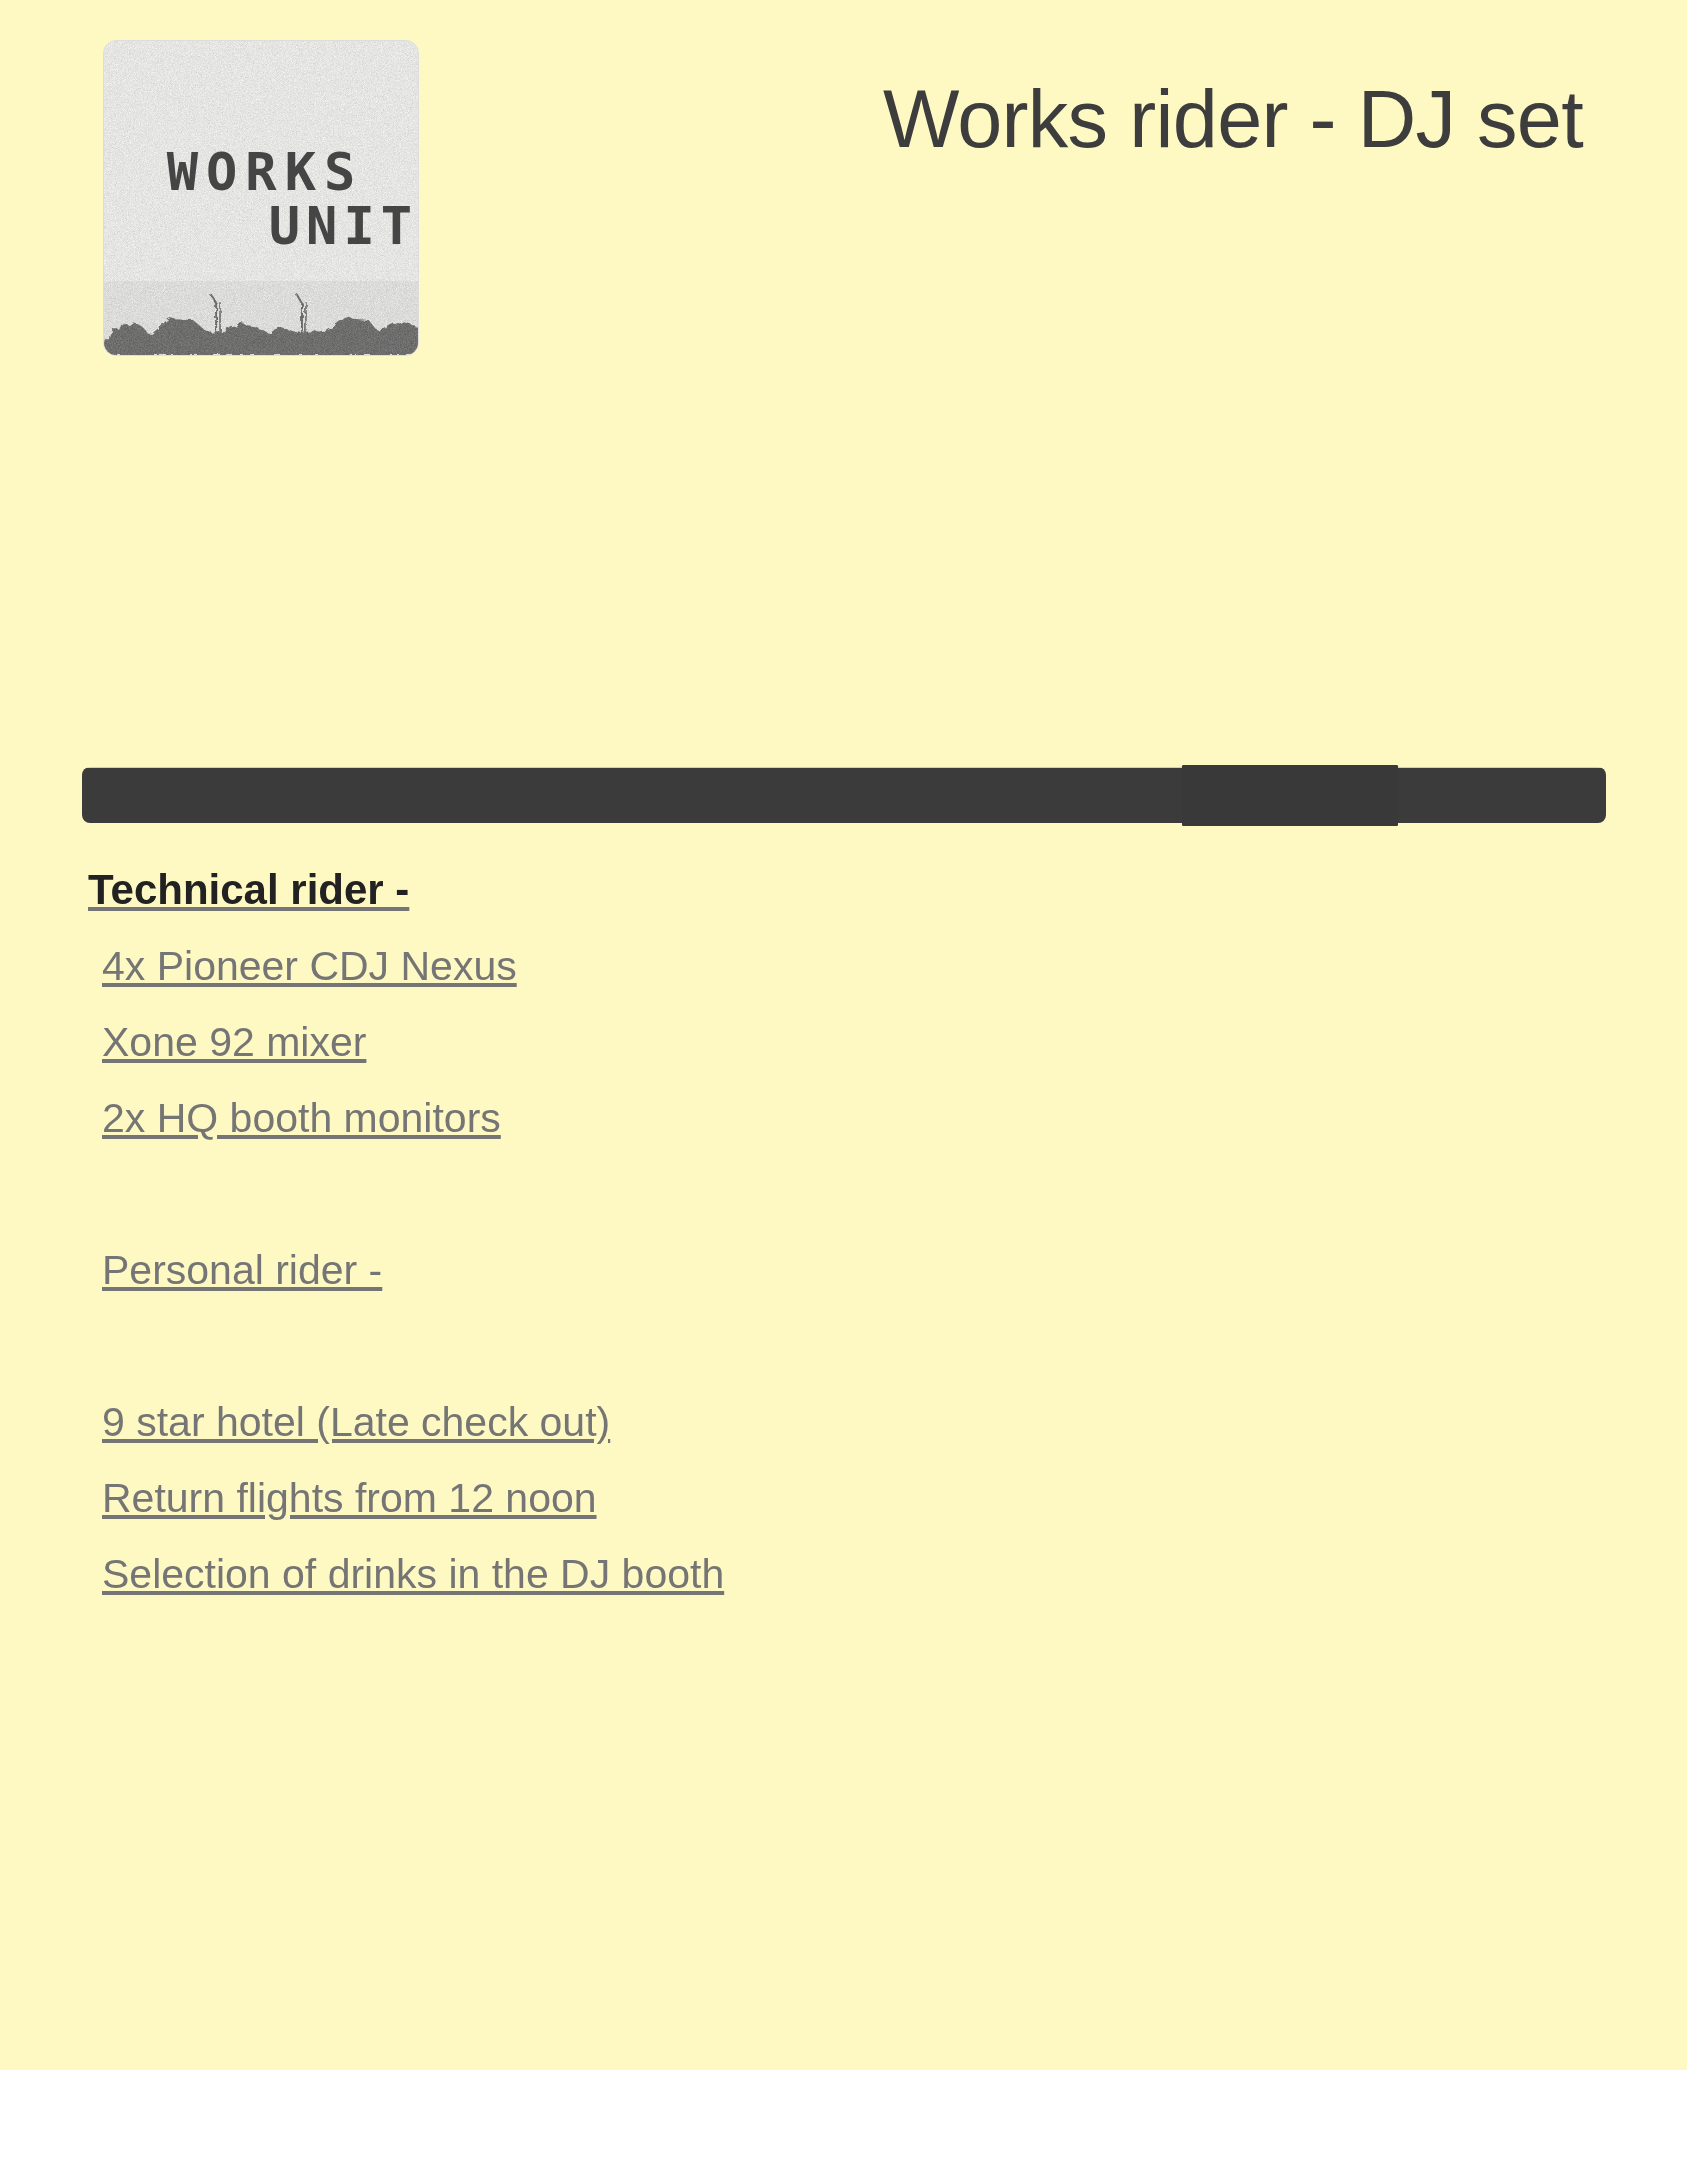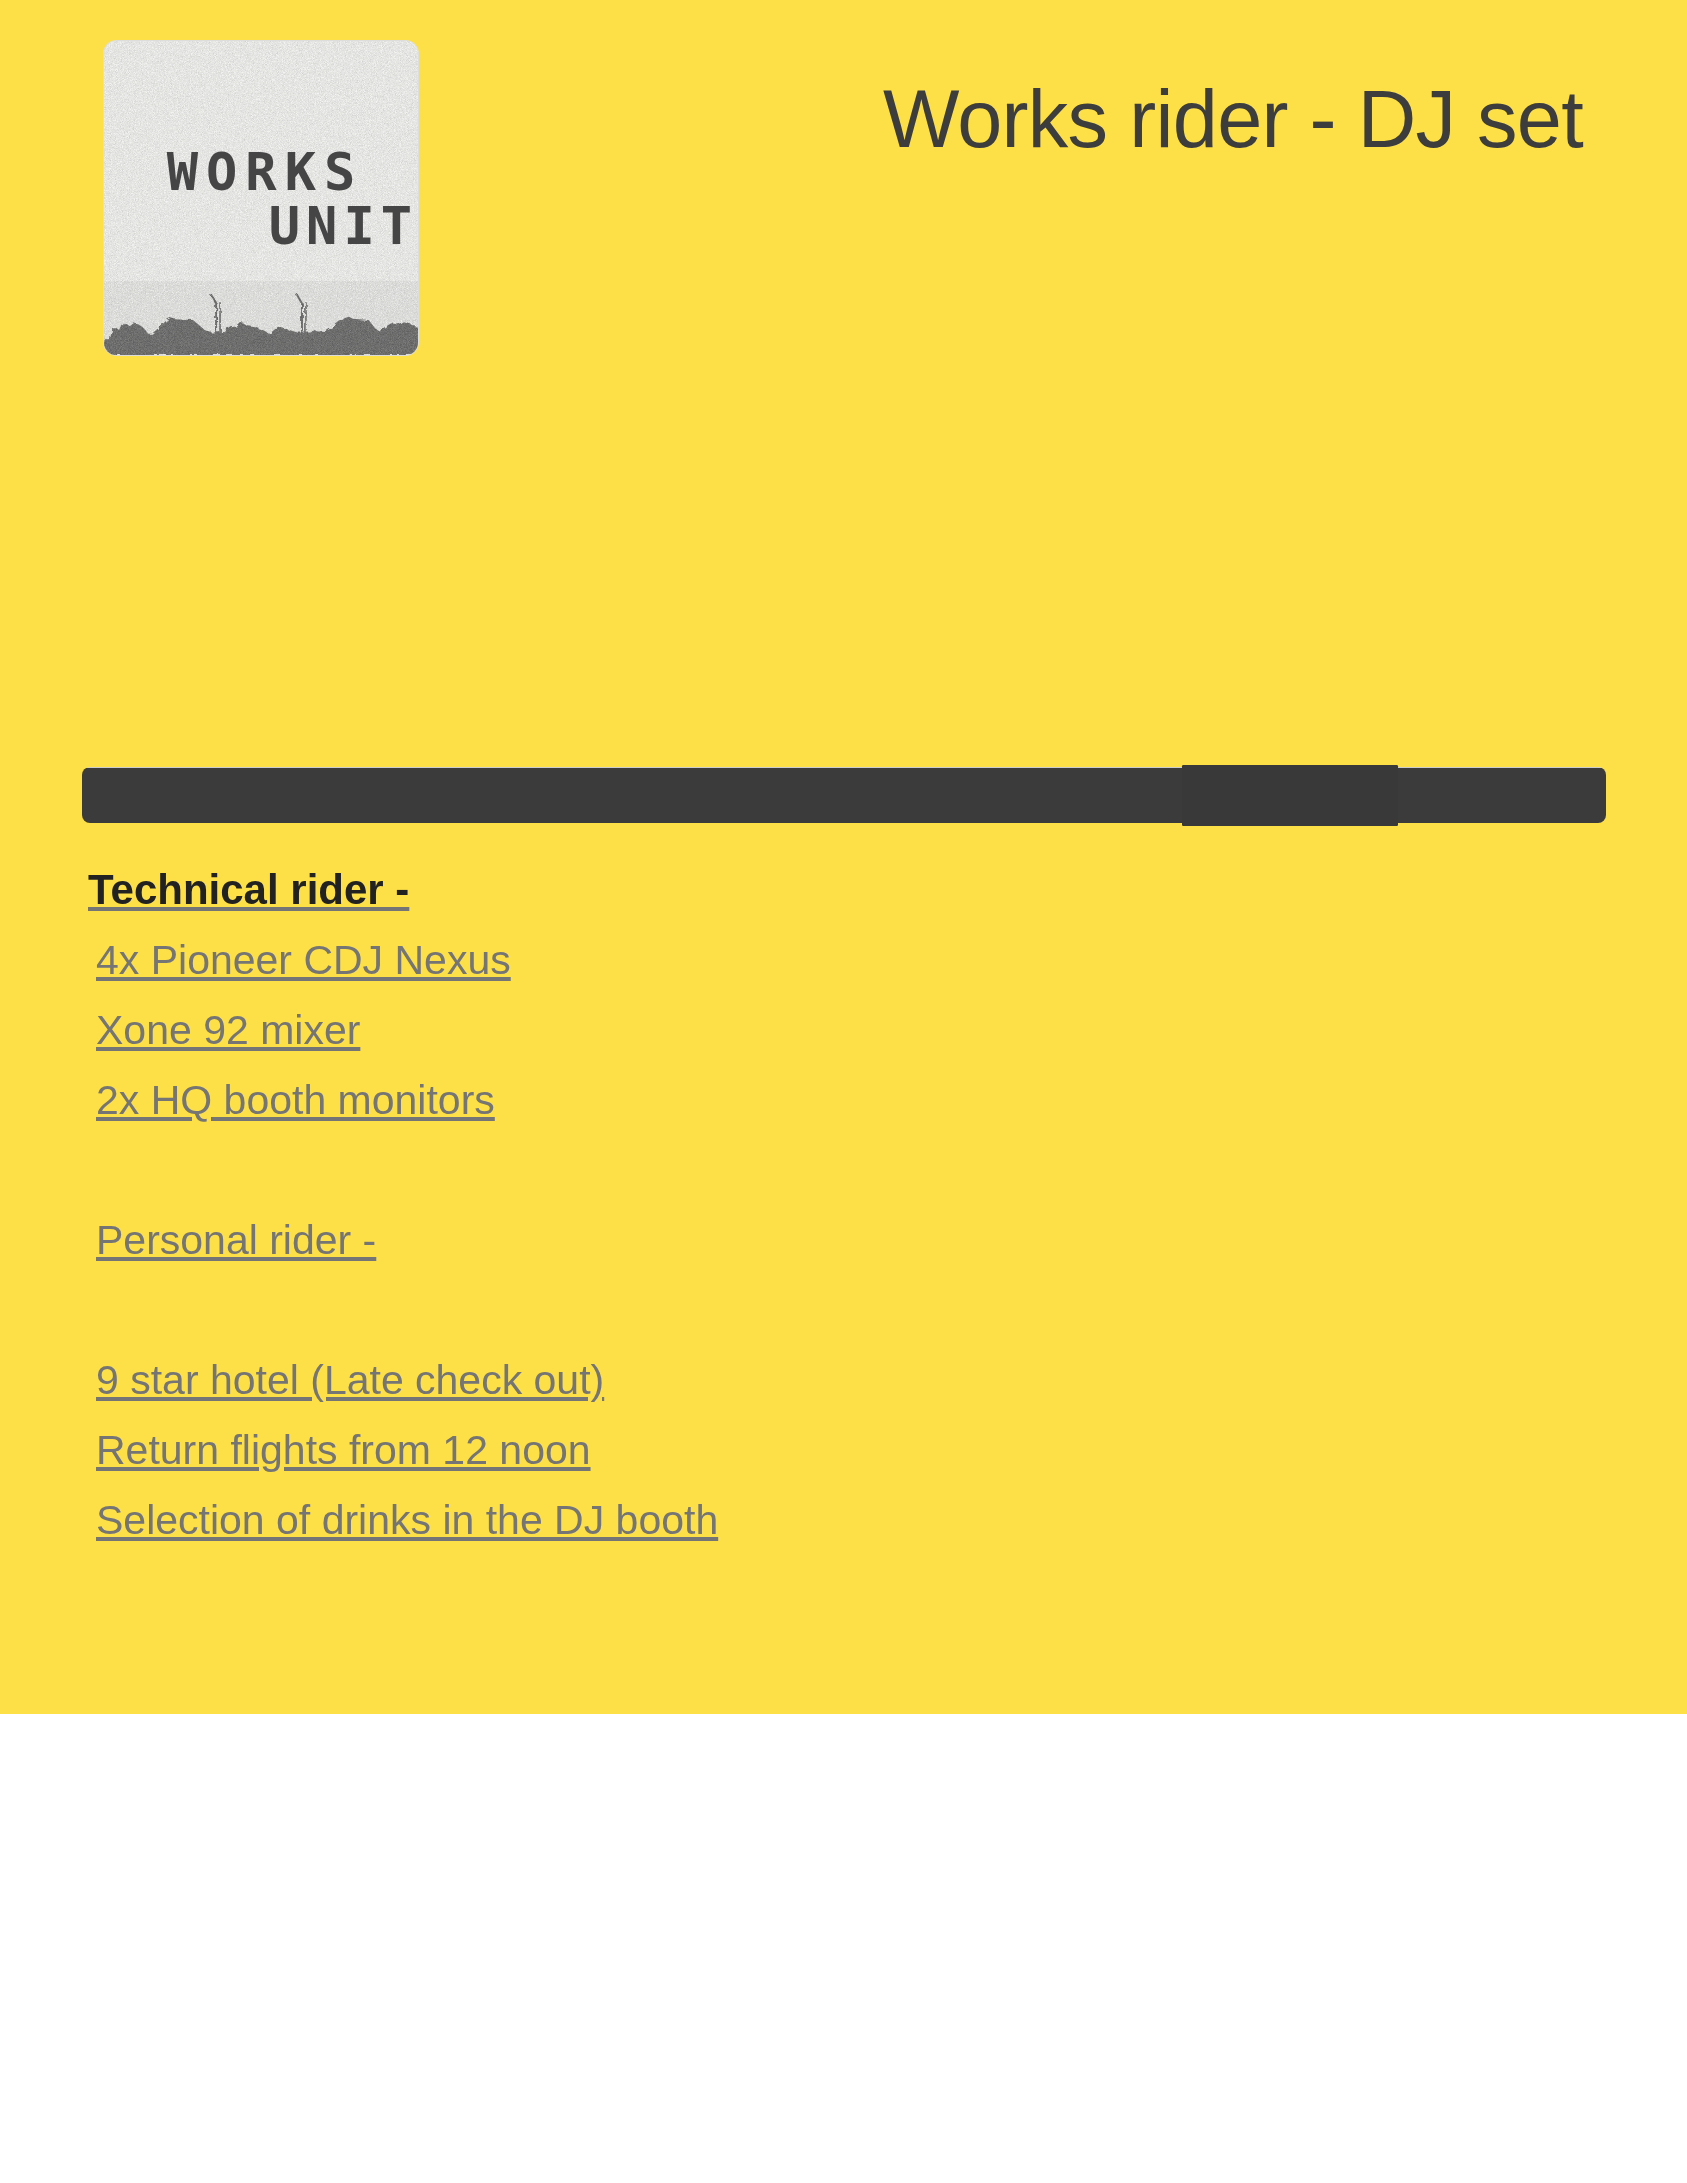--- a/index.html
+++ b/index.html
@@ -1,17 +1,17 @@
 <!DOCTYPE html>
 <html style="font-size:10.6px"><head>
 <meta charset="utf-8">
 <style>
   html,body{margin:0;padding:0;background:#ffffff;}
   .page{
-    position:relative; width:1687px; height:1714px; background:#fde047;
+    position:relative; width:1687px; height:2070px; background:#fef9c3;
     overflow:hidden; font-family:"Liberation Sans", sans-serif;
   }
 
   
   .logo{
     position:absolute; left:103px; top:40px; width:316px; height:316px;
     background:#f3f3f1; border:0.7px solid #dddddb; border-radius:13.2px;
     box-sizing:border-box; overflow:hidden;
   }
   .logo-texture{position:absolute; left:0; top:0; width:100%; height:100%; display:block;}
@@ -44,21 +44,21 @@
 
   
   .content{
     position:absolute; left:88px; top:859px; width:992px;
     font-size:41px; line-height:62px; color:#757575; white-space:nowrap;text-decoration:underline;
   }
   .section-heading{
     font-size:42px; line-height:62px; font-weight:bold; color:#222222;
     margin:0 0 6px 0;
   }
-  .line{min-height:62px; margin:8px;}
+  .line{min-height:62px; margin:14px;}
 </style>
 </head>
 <body>
 
 <div class="page">
 
   <div class="logo">
     <svg class="logo-texture" width="316" height="316" viewBox="0 0 477 478" xmlns="http://www.w3.org/2000/svg">
       <filter id="grain">
         <feTurbulence type="fractalNoise" baseFrequency="0.55 0.9" numOctaves="3" seed="7" stitchTiles="stitch"></feTurbulence>

